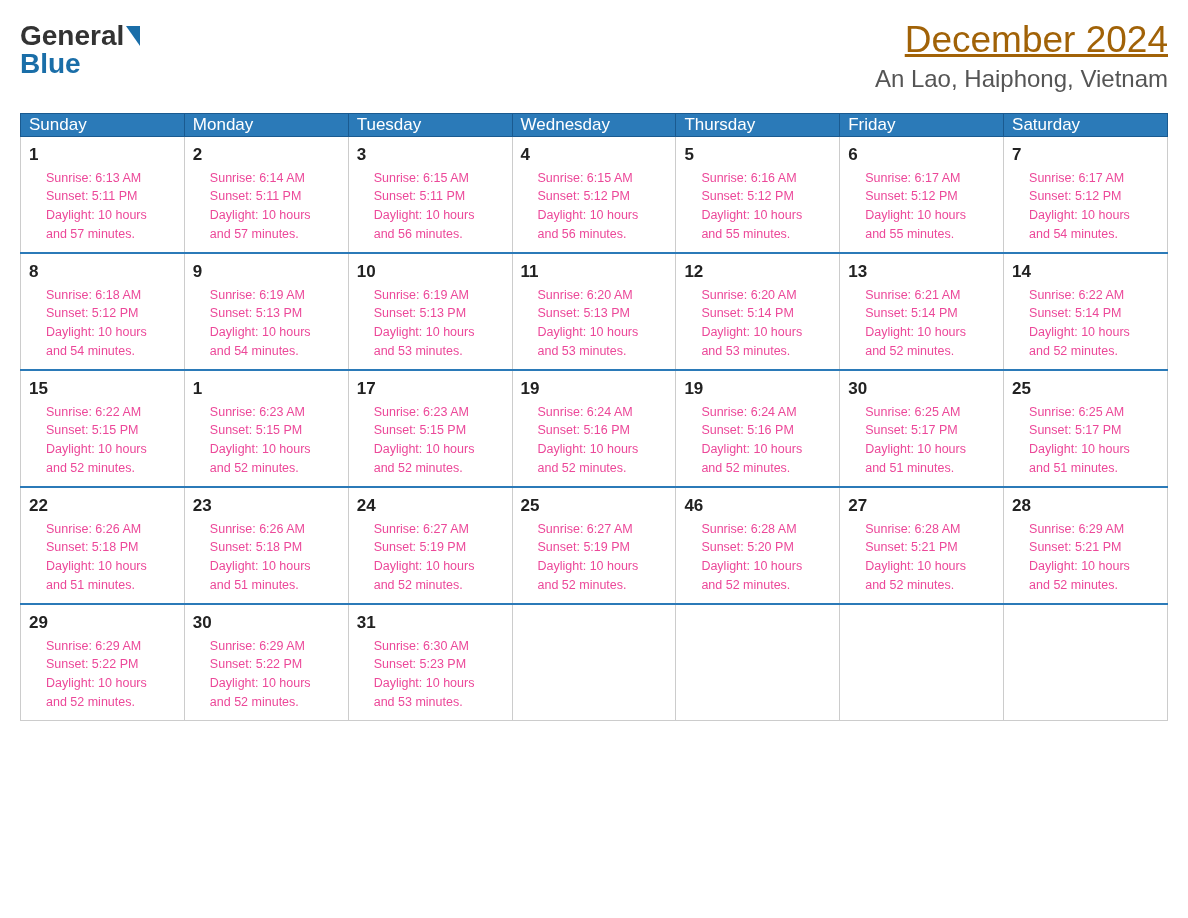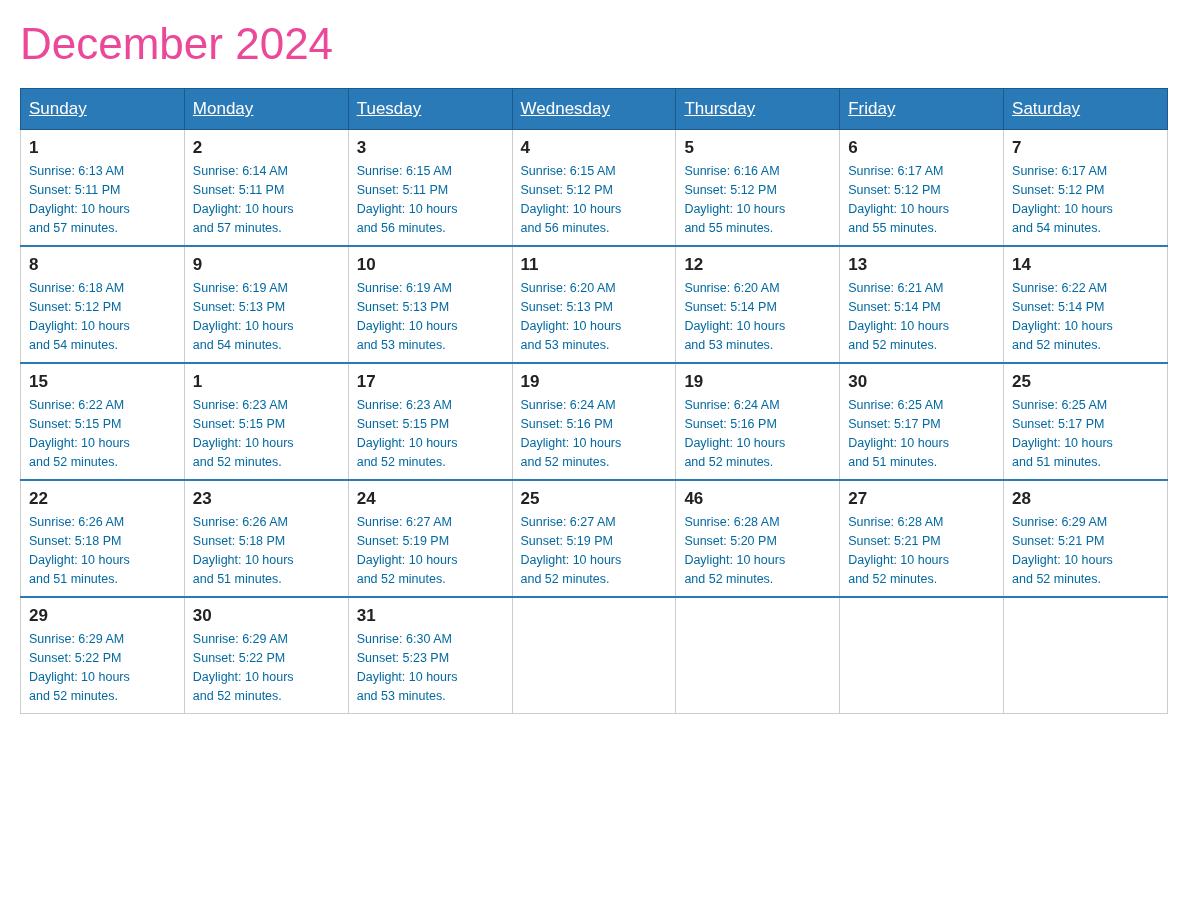--- a/index.html
+++ b/index.html
@@ -42,81 +42,92 @@
     }
     .logo-blue {
       color: #1a6ea8;
       font-size: 28px;
       font-weight: bold;
     }
     .title-section {
       text-align: right;
     }
     .month-title {
-      font-size: 44px;
+      font-size: 37px;
       font-weight: normal;
-      color: #ec4899;
+      color: #a16207;
       line-height: 1.1;
+      text-decoration: underline;
     }
     .location-title {
       font-size: 24px;
       color: #555;
       margin-top: 4px;
     }
     .calendar {
       width: 100%;
       border-collapse: collapse;
       border: 1px solid #aaa;
     }
     .calendar th {
       background: #2b7ab8;
       color: #fff;
-      padding: 10px 8px;
+      padding: 1px 8px;
       font-size: 17px;
       font-weight: normal;
       text-align: left;
       border: 1px solid #1a5a90;
-      text-decoration: underline;
     }
     .calendar td {
       vertical-align: top;
       padding: 8px;
       border: 1px solid #ccc;
       width: calc(100% / 7);
       min-height: 110px;
     }
     .day-number {
       font-size: 17px;
       font-weight: bold;
       color: #222;
       margin-bottom: 4px;
     }
     .day-info {
       font-size: 12.5px;
-      color: #0369a1;
+      color: #ec4899;
       line-height: 1.5;
+      margin-left: 17px;
     }
     .empty-cell {
       background: #fff;
     }
     .row-border td {
       border-top: 2px solid #2b7ab8;
     }
     .logo-line2 {
       display: flex;
       align-items: center;
       margin-top: -4px;
     }
   </style>
 </head>
 <body>
 
 <div class="header">
+  <div class="logo">
+    <div class="logo-text">
+      <span class="logo-general">General</span>
+      <span class="logo-arrow"></span>
+    </div>
+    <div class="logo-line2">
+      <span class="logo-blue">Blue</span>
+    </div>
+  </div>
   <div class="title-section">
     <div class="month-title">December 2024</div>
+    <div class="location-title">An Lao, Haiphong, Vietnam</div>
   </div>
 </div>
 
 <table class="calendar">
   <thead>
     <tr>
     <th>Sunday</th>
         <th>Monday</th>
         <th>Tuesday</th>
         <th>Wednesday</th>

